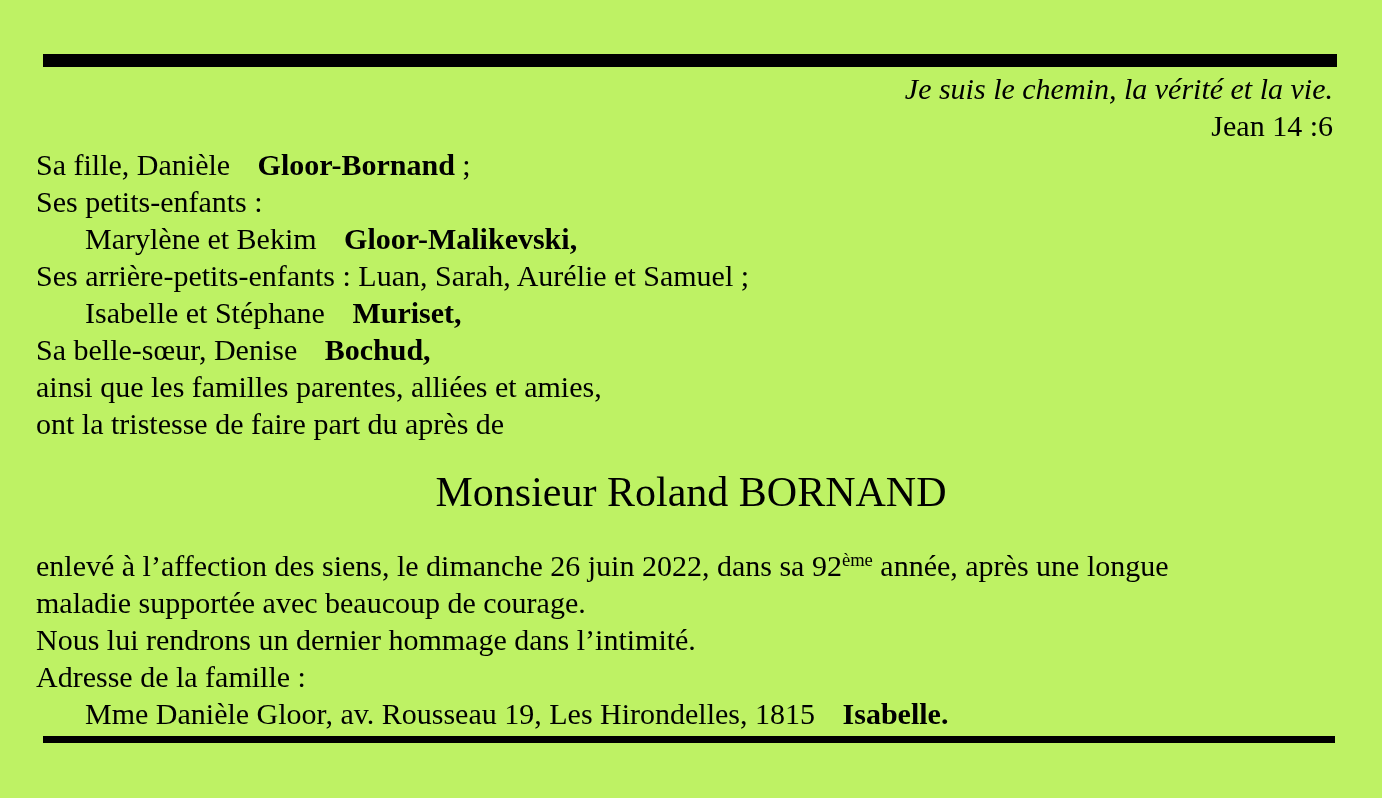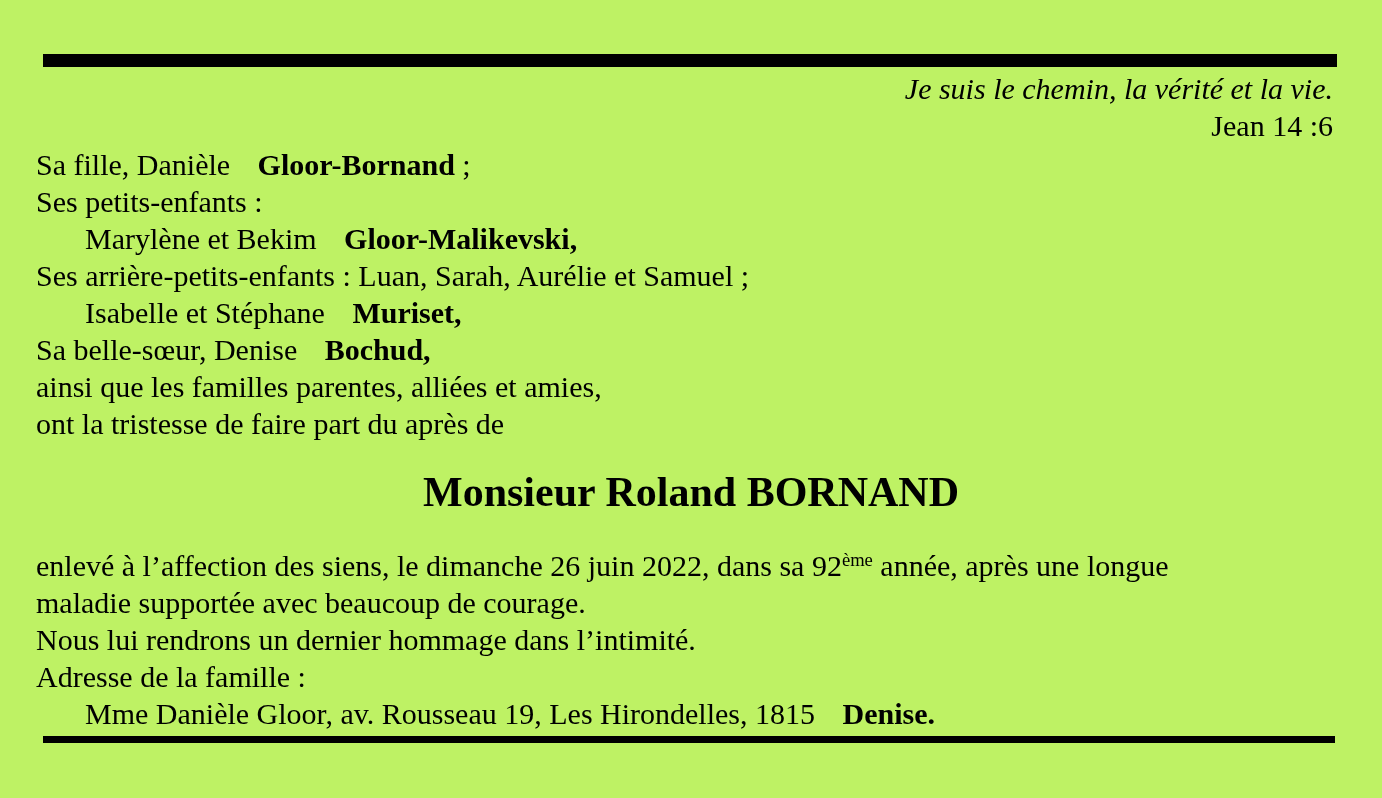--- a/index.html
+++ b/index.html
@@ -72,21 +72,21 @@
     font-weight: bold;
     margin-left: 20px;
   }
   .deceased-title {
     position: absolute;
     left: 0;
     top: 468px;
     width: 100%;
     text-align: center;
     font-size: 42px;
-    font-weight: bold;
+    font-weight: normal;
     line-height: 48px;
     margin: 0;
   }
   sup {
     font-size: 0.62em;
     line-height: 0;
     vertical-align: baseline;
     position: relative;
     top: -0.55em;
   }
@@ -114,18 +114,18 @@
       <p class="line"><span>ont la tristesse de faire part du après de</span></p>
     </div>
 
   <p class="deceased-title">Monsieur Roland BORNAND</p>
 
   <div class="details-block">
       <p class="line"><span>enlevé à l’affection des siens, le dimanche 26 juin 2022, dans sa 92</span><sup>ème</sup><span> année, après une longue</span></p>
       <p class="line"><span>maladie supportée avec beaucoup de courage.</span></p>
       <p class="line"><span>Nous lui rendrons un dernier hommage dans l’intimité.</span></p>
       <p class="line"><span>Adresse de la famille :</span></p>
-      <p class="line indent"><span>Mme Danièle Gloor, av. Rousseau 19, Les Hirondelles, 1815 </span><span class="bold">Denise.</span></p>
+      <p class="line indent"><span>Mme Danièle Gloor, av. Rousseau 19, Les Hirondelles, 1815 </span><span class="bold">Isabelle.</span></p>
     </div>
 
   <div class="rule rule-bottom"></div>
 
 </div>
 
 </body></html>

